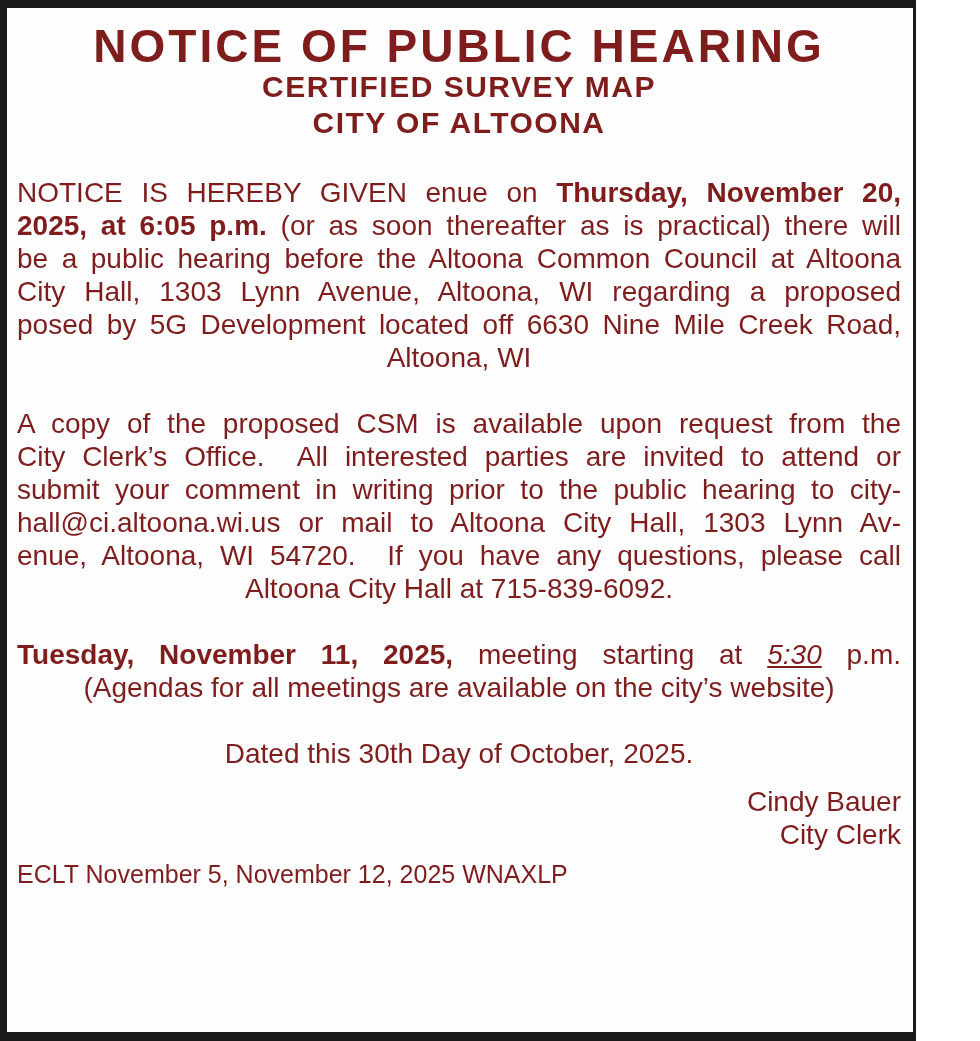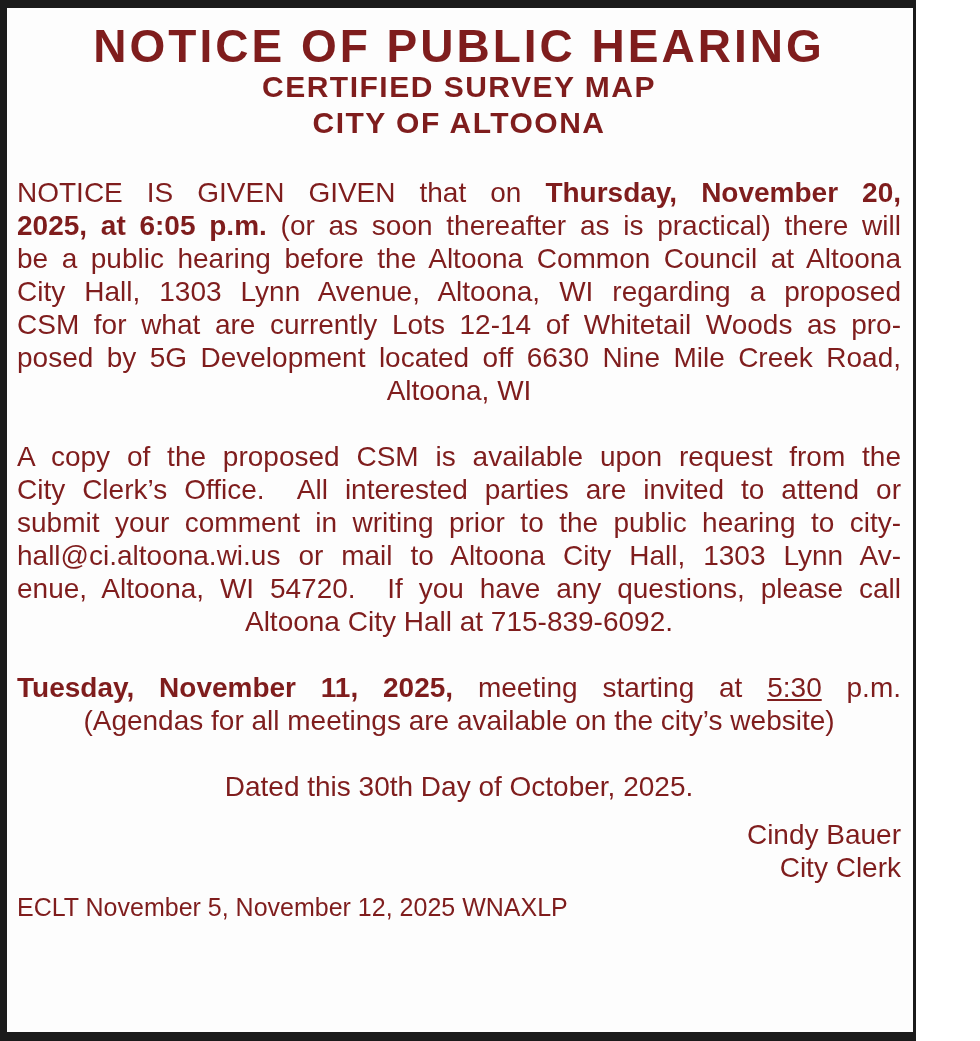--- a/index.html
+++ b/index.html
@@ -53,21 +53,21 @@
   }
   .jline {
     text-align: justify;
     text-align-last: justify;
     text-justify: inter-word;
   }
   .lline {
     text-align: center;
   }
   .b { font-weight: bold; }
-  .u { text-decoration: underline; }
+  .u { text-decoration: underline; font-style: italic; }
   .sig {
     margin-top: 15px;
     font-size: 28px;
     line-height: 33px;
     text-align: right;
   }
   .pub {
     margin-top: 8px;
     font-size: 25px;
     line-height: 30px;
@@ -78,25 +78,24 @@
 <body>
 
 <div class="sheet">
   <div class="inner">
 
     <div class="title">NOTICE OF PUBLIC HEARING</div>
     <div class="subtitle">CERTIFIED SURVEY MAP</div>
     <div class="subtitle first">CITY OF ALTOONA</div>
 
     <div class="para p-first">
-      <div class="jline"><span>NOTICE IS GIVEN GIVEN that on </span><span class="b">Thursday, November 20,</span></div>
+      <div class="jline"><span>NOTICE IS HEREBY GIVEN enue on </span><span class="b">Thursday, November 20,</span></div>
       <div class="jline"><span class="b">2025, at 6:05 p.m.</span><span> (or as soon thereafter as is practical) there will</span></div>
       <div class="jline">be a public hearing before the Altoona Common Council at Altoona</div>
       <div class="jline">City Hall, 1303 Lynn Avenue, Altoona, WI regarding a proposed</div>
-      <div class="jline">CSM for what are currently Lots 12-14 of Whitetail Woods as pro-</div>
       <div class="jline">posed by 5G Development located off 6630 Nine Mile Creek Road,</div>
       <div class="lline">Altoona, WI</div>
     </div>
 
     <div class="para">
       <div class="jline">A copy of the proposed CSM is available upon request from the</div>
       <div class="jline">City Clerk’s Office.&nbsp; All interested parties are invited to attend or</div>
       <div class="jline">submit your comment in writing prior to the public hearing to city-</div>
       <div class="jline">hall@ci.altoona.wi.us or mail to Altoona City Hall, 1303 Lynn Av-</div>
       <div class="jline">enue, Altoona, WI 54720.&nbsp; If you have any questions, please call</div>

